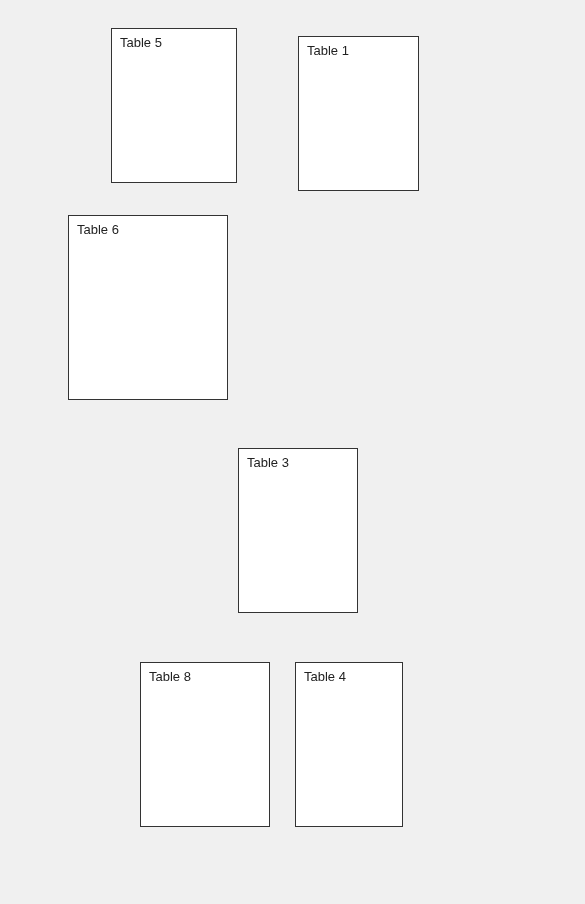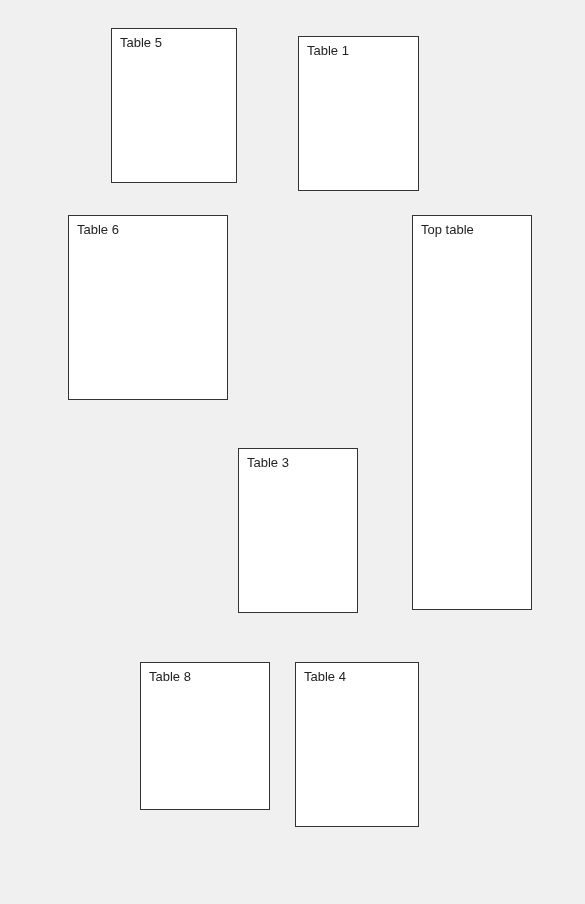--- a/index.html
+++ b/index.html
@@ -44,25 +44,22 @@
 <div class="layout">
 <div class="table-box" style="left: 111px; top: 28px; width: 126px; height: 155px; padding-left: 39px;">
       <span class="table-label">Table 5</span>
     </div>
     <div class="table-box" style="left: 290px; top: 36px; width: 121px; height: 155px; margin-left: 8px;">
       <span class="table-label">Table 1</span>
     </div>
     <div class="table-box" style="left: 68px; top: 215px; width: 160px; height: 185px;">
       <span class="table-label">Table 6</span>
     </div>
-    <div class="table-box" style="left: 412px; top: 215px; width: 120px; height: 395px;">
-      <span class="table-label">Top table</span>
-    </div>
     <div class="table-box" style="left: 238px; top: 448px; width: 120px; height: 165px; text-align: center;">
       <span class="table-label">Table 3</span>
     </div>
-    <div class="table-box" style="left: 140px; top: 662px; width: 130px; height: 148px;">
+    <div class="table-box" style="left: 140px; top: 662px; width: 130px; height: 165px;">
       <span class="table-label">Table 8</span>
     </div>
-    <div class="table-box" style="left: 295px; top: 662px; width: 124px; height: 165px; padding-left: 30px;">
+    <div class="table-box" style="left: 295px; top: 662px; width: 108px; height: 165px; padding-left: 30px;">
       <span class="table-label">Table 4</span>
     </div>
   </div>
 
 </body></html>

